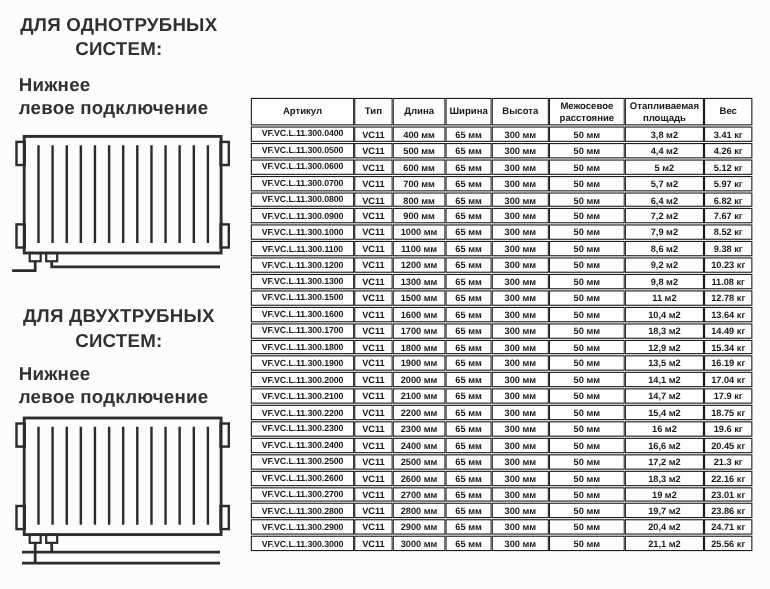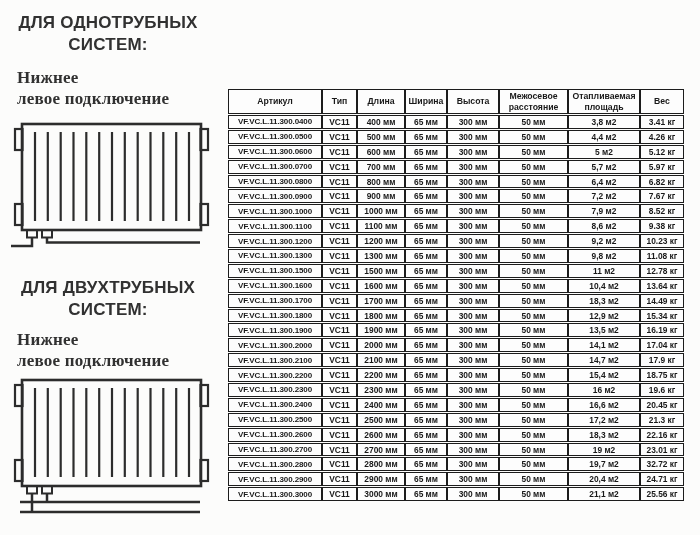--- a/index.html
+++ b/index.html
@@ -16,21 +16,21 @@
   .sec-title {
     position: absolute; left: 2px; width: 212px;
     text-align: center; font-weight: bold; font-size: 17px; line-height: 22px;
     color: #313131; letter-spacing: 0.2px;
   }
   .sec-title.t1 { top: 12px; }
   .sec-title.t2 { top: 277px; }
   .sec-sub {
     position: absolute; left: 17px; width: 200px;
     text-align: left; font-weight: bold; font-size: 17px; line-height: 21px;
-    color: #313131; letter-spacing: 0.2px; font-family: Liberation Serif, serif;
+    color: #313131; letter-spacing: 0.2px;
   }
   .sec-sub.s1 { top: 67px; }
   .sec-sub.s2 { top: 329px; }
   .diagram { position: absolute; left: 7px; }
   .diagram.d1 { top: 118px; }
   .diagram.d2 { top: 372px; }
 
   
   .spec-table-wrap { position: absolute; left: 228px; top: 88px; width: 497px; }
   table.spec {
@@ -406,21 +406,21 @@
             <td>23.01 кг</td>
           </tr>
           <tr>
             <td>VF.VC.L.11.300.2800</td>
             <td>VC11</td>
             <td>2800 мм</td>
             <td>65 мм</td>
             <td>300 мм</td>
             <td>50 мм</td>
             <td>19,7 м2</td>
-            <td>32.72 кг</td>
+            <td>23.86 кг</td>
           </tr>
           <tr>
             <td>VF.VC.L.11.300.2900</td>
             <td>VC11</td>
             <td>2900 мм</td>
             <td>65 мм</td>
             <td>300 мм</td>
             <td>50 мм</td>
             <td>20,4 м2</td>
             <td>24.71 кг</td>

